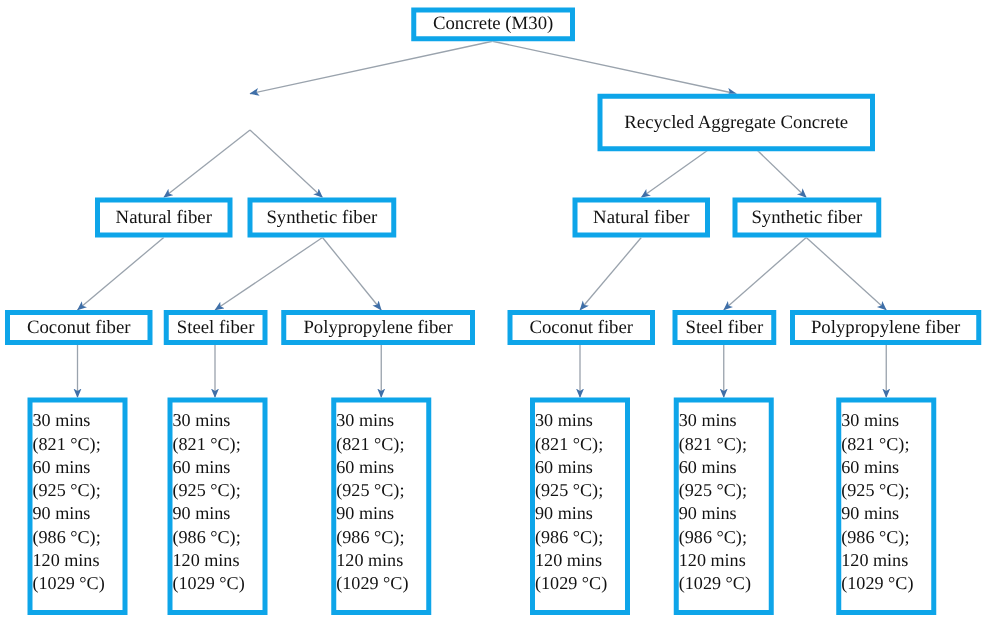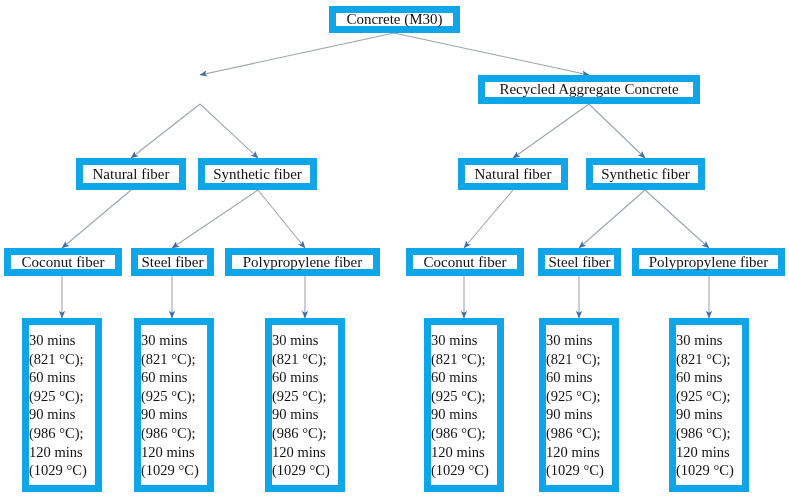--- a/index.html
+++ b/index.html
@@ -23,21 +23,21 @@
     position: absolute;
     left: 0;
     top: 0;
     width: 789px;
     height: 500px;
     pointer-events: none;
   }
   .node {
     position: absolute;
     box-sizing: border-box;
-    border: 7px solid #0ea5e9;
+    border: 4px solid #0ea5e9;
     background: #ffffff;
     color: #121212;
     display: flex;
     align-items: center;
     justify-content: center;
     font-family: "Liberation Serif", "DejaVu Serif", serif;
     font-size: 15px;
     line-height: 1.0;
     white-space: nowrap;
     z-index: 2;
@@ -93,21 +93,21 @@
       <path d="M464,276 L464,318"></path>
       <path d="M579,276 L579,318"></path>
       <path d="M709,276 L709,318"></path>
     </g>
   </svg>
 
   <div class="node" style="left:329px; top:6px; width:131px; height:27px;">
     <span>Concrete (M30)</span>
   </div>
 
-  <div class="node" style="left:478px; top:75px; width:222px; height:29px;">
+  <div class="node" style="left:478px; top:75px; width:222px; height:46px;">
     <span>Recycled Aggregate Concrete</span>
   </div>
 
   <div class="node" style="left:76px; top:158px; width:110px; height:32px;">
     <span>Natural fiber</span>
   </div>
   <div class="node" style="left:198px; top:158px; width:119px; height:32px;">
     <span>Synthetic fiber</span>
   </div>
   <div class="node" style="left:458px; top:158px; width:110px; height:32px;">

